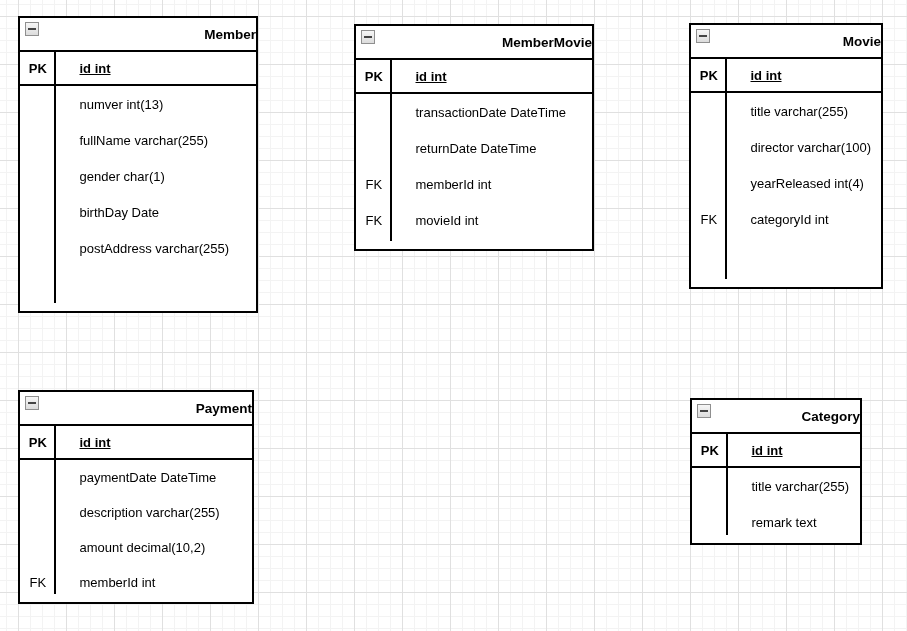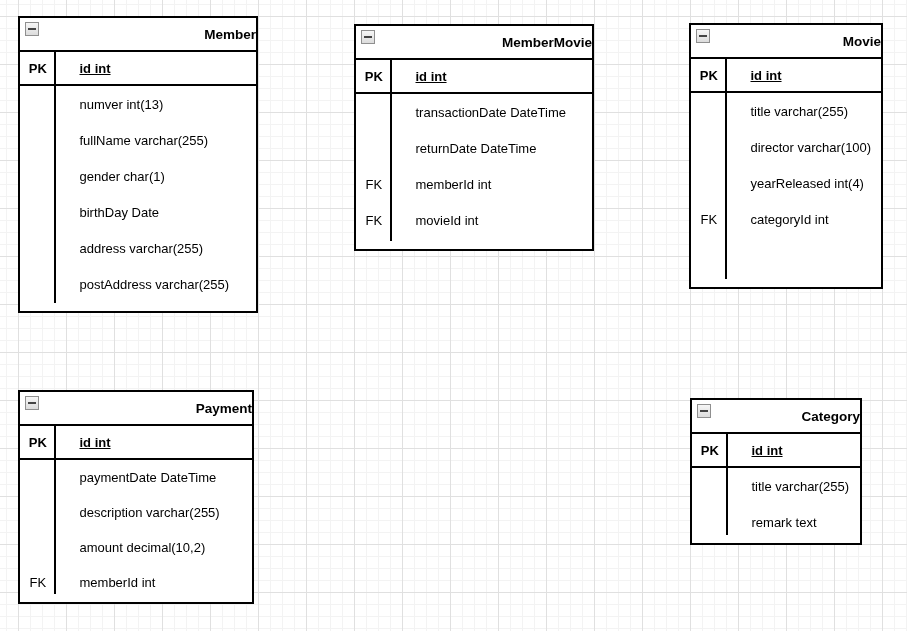--- a/index.html
+++ b/index.html
@@ -127,24 +127,20 @@
       <div class="row">
         <div class="cell key"></div>
         <div class="cell name">gender char(1)</div>
       </div>
       <div class="row">
         <div class="cell key"></div>
         <div class="cell name">birthDay Date</div>
       </div>
       <div class="row">
         <div class="cell key"></div>
-        <div class="cell name">address varchar(255)</div>
-      </div>
-      <div class="row">
-        <div class="cell key"></div>
         <div class="cell name">postAddress varchar(255)</div>
       </div>
     </div>
   </div>
 
   <div class="entity" style="left:354px;top:24px;width:240px;height:227px;">
     <div class="t-header">
       <span class="collapse">
           <span class="minus"></span>
         </span>

